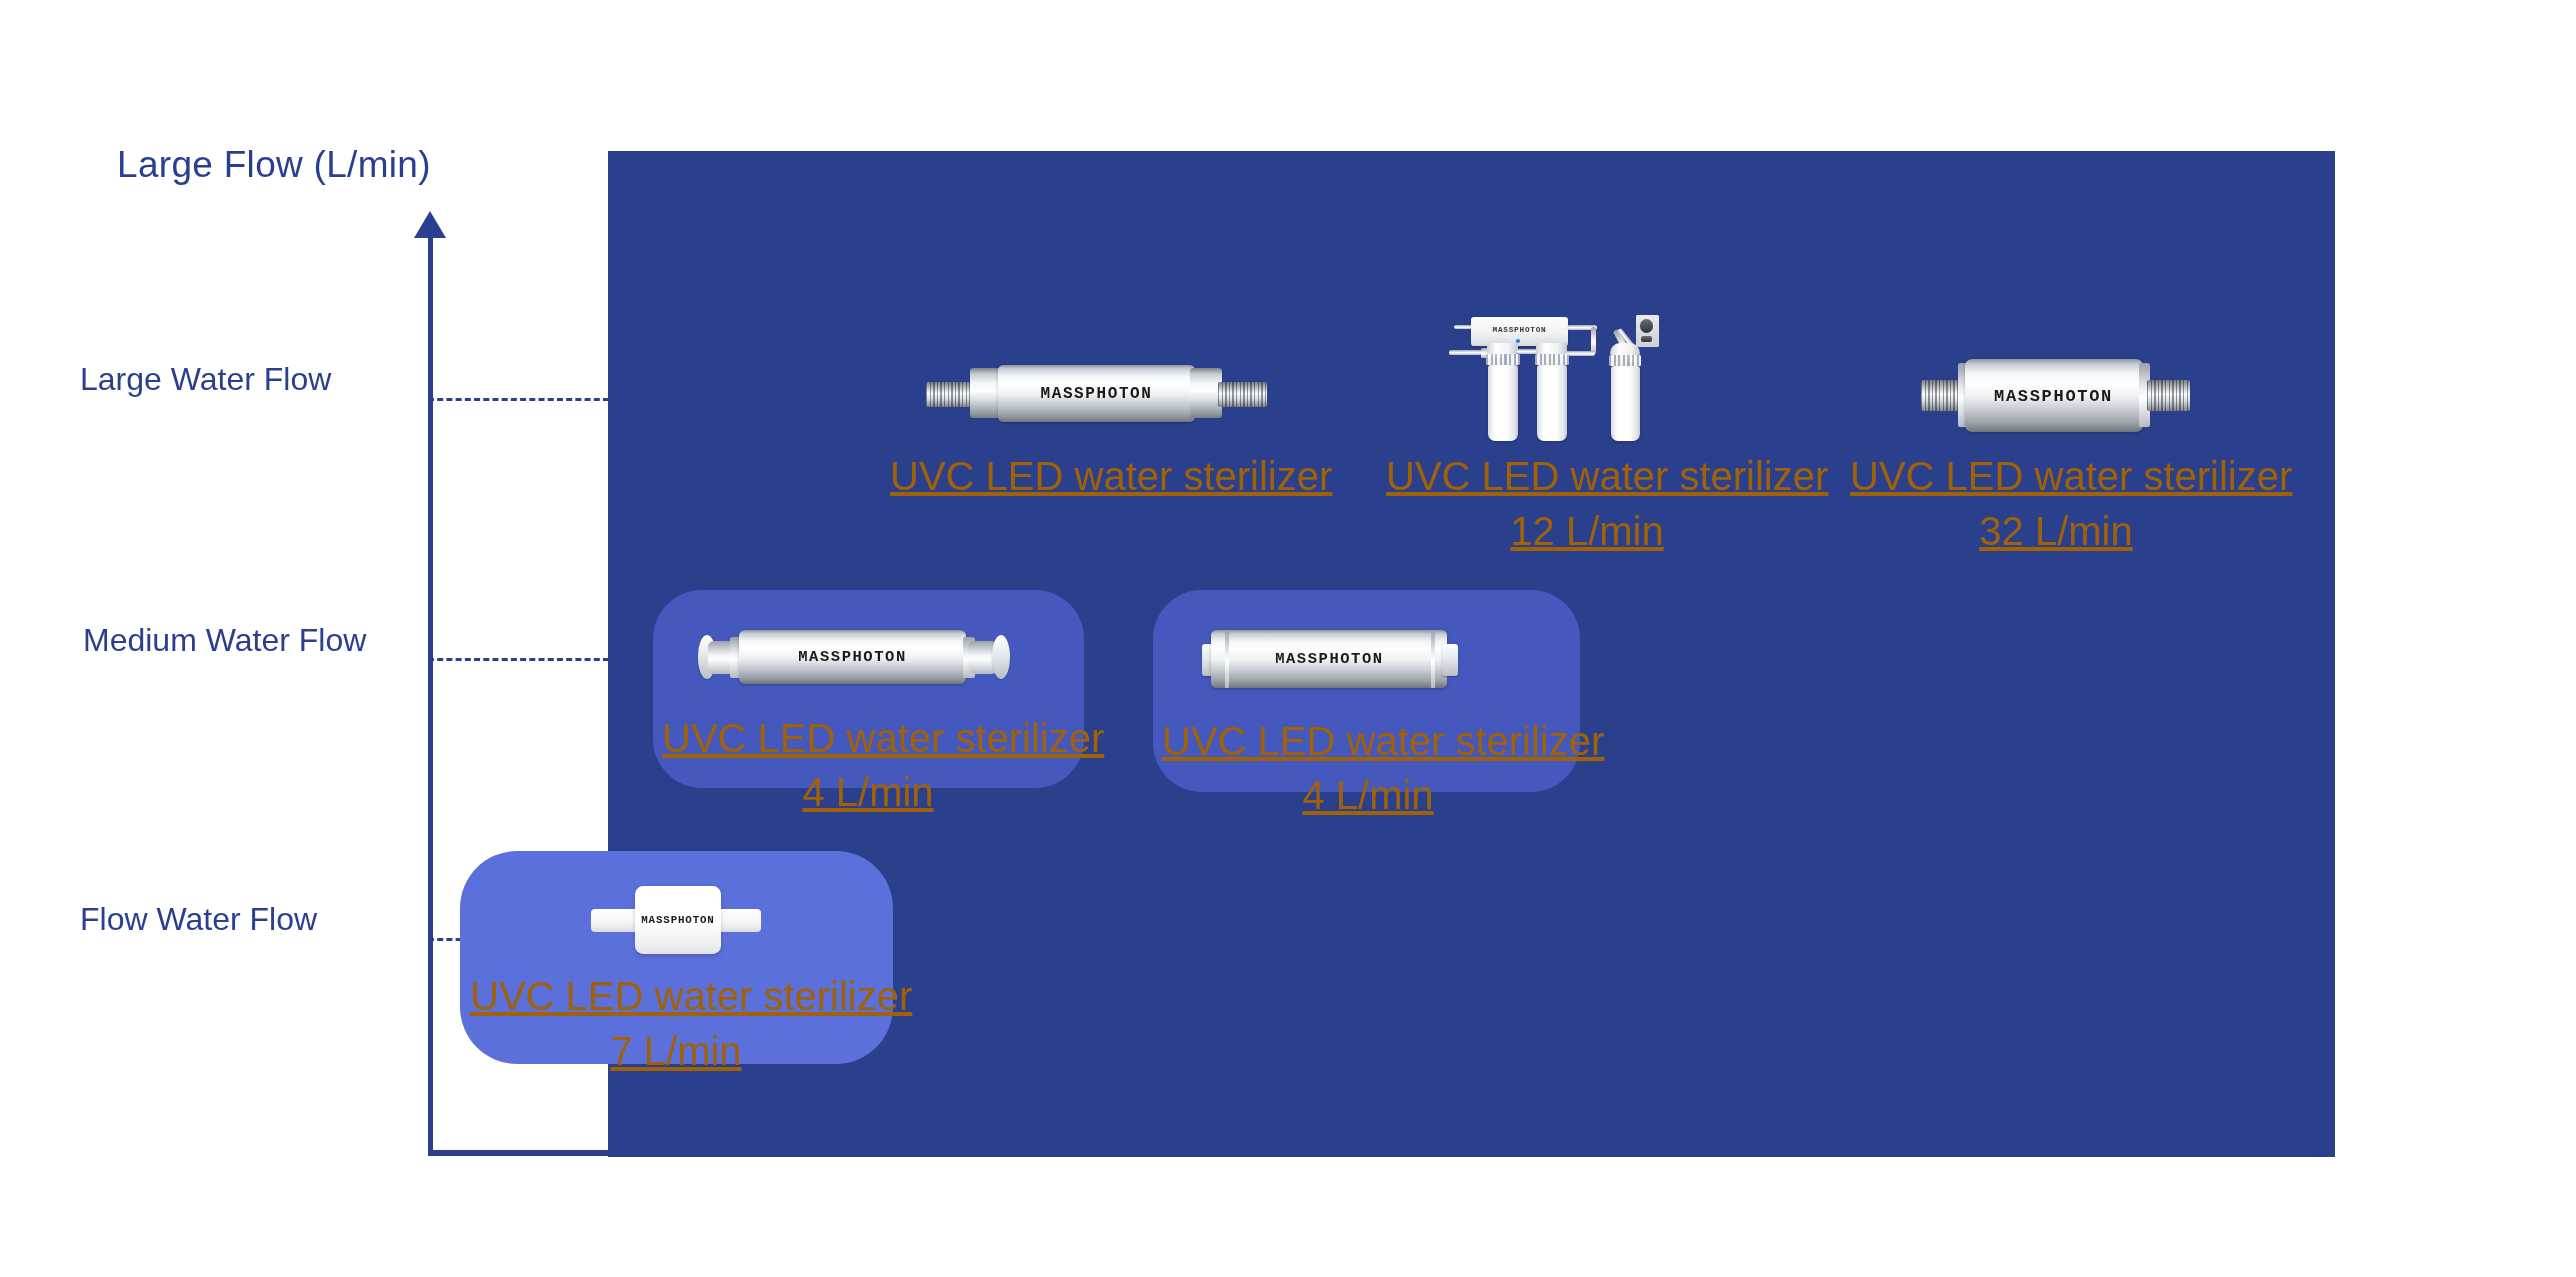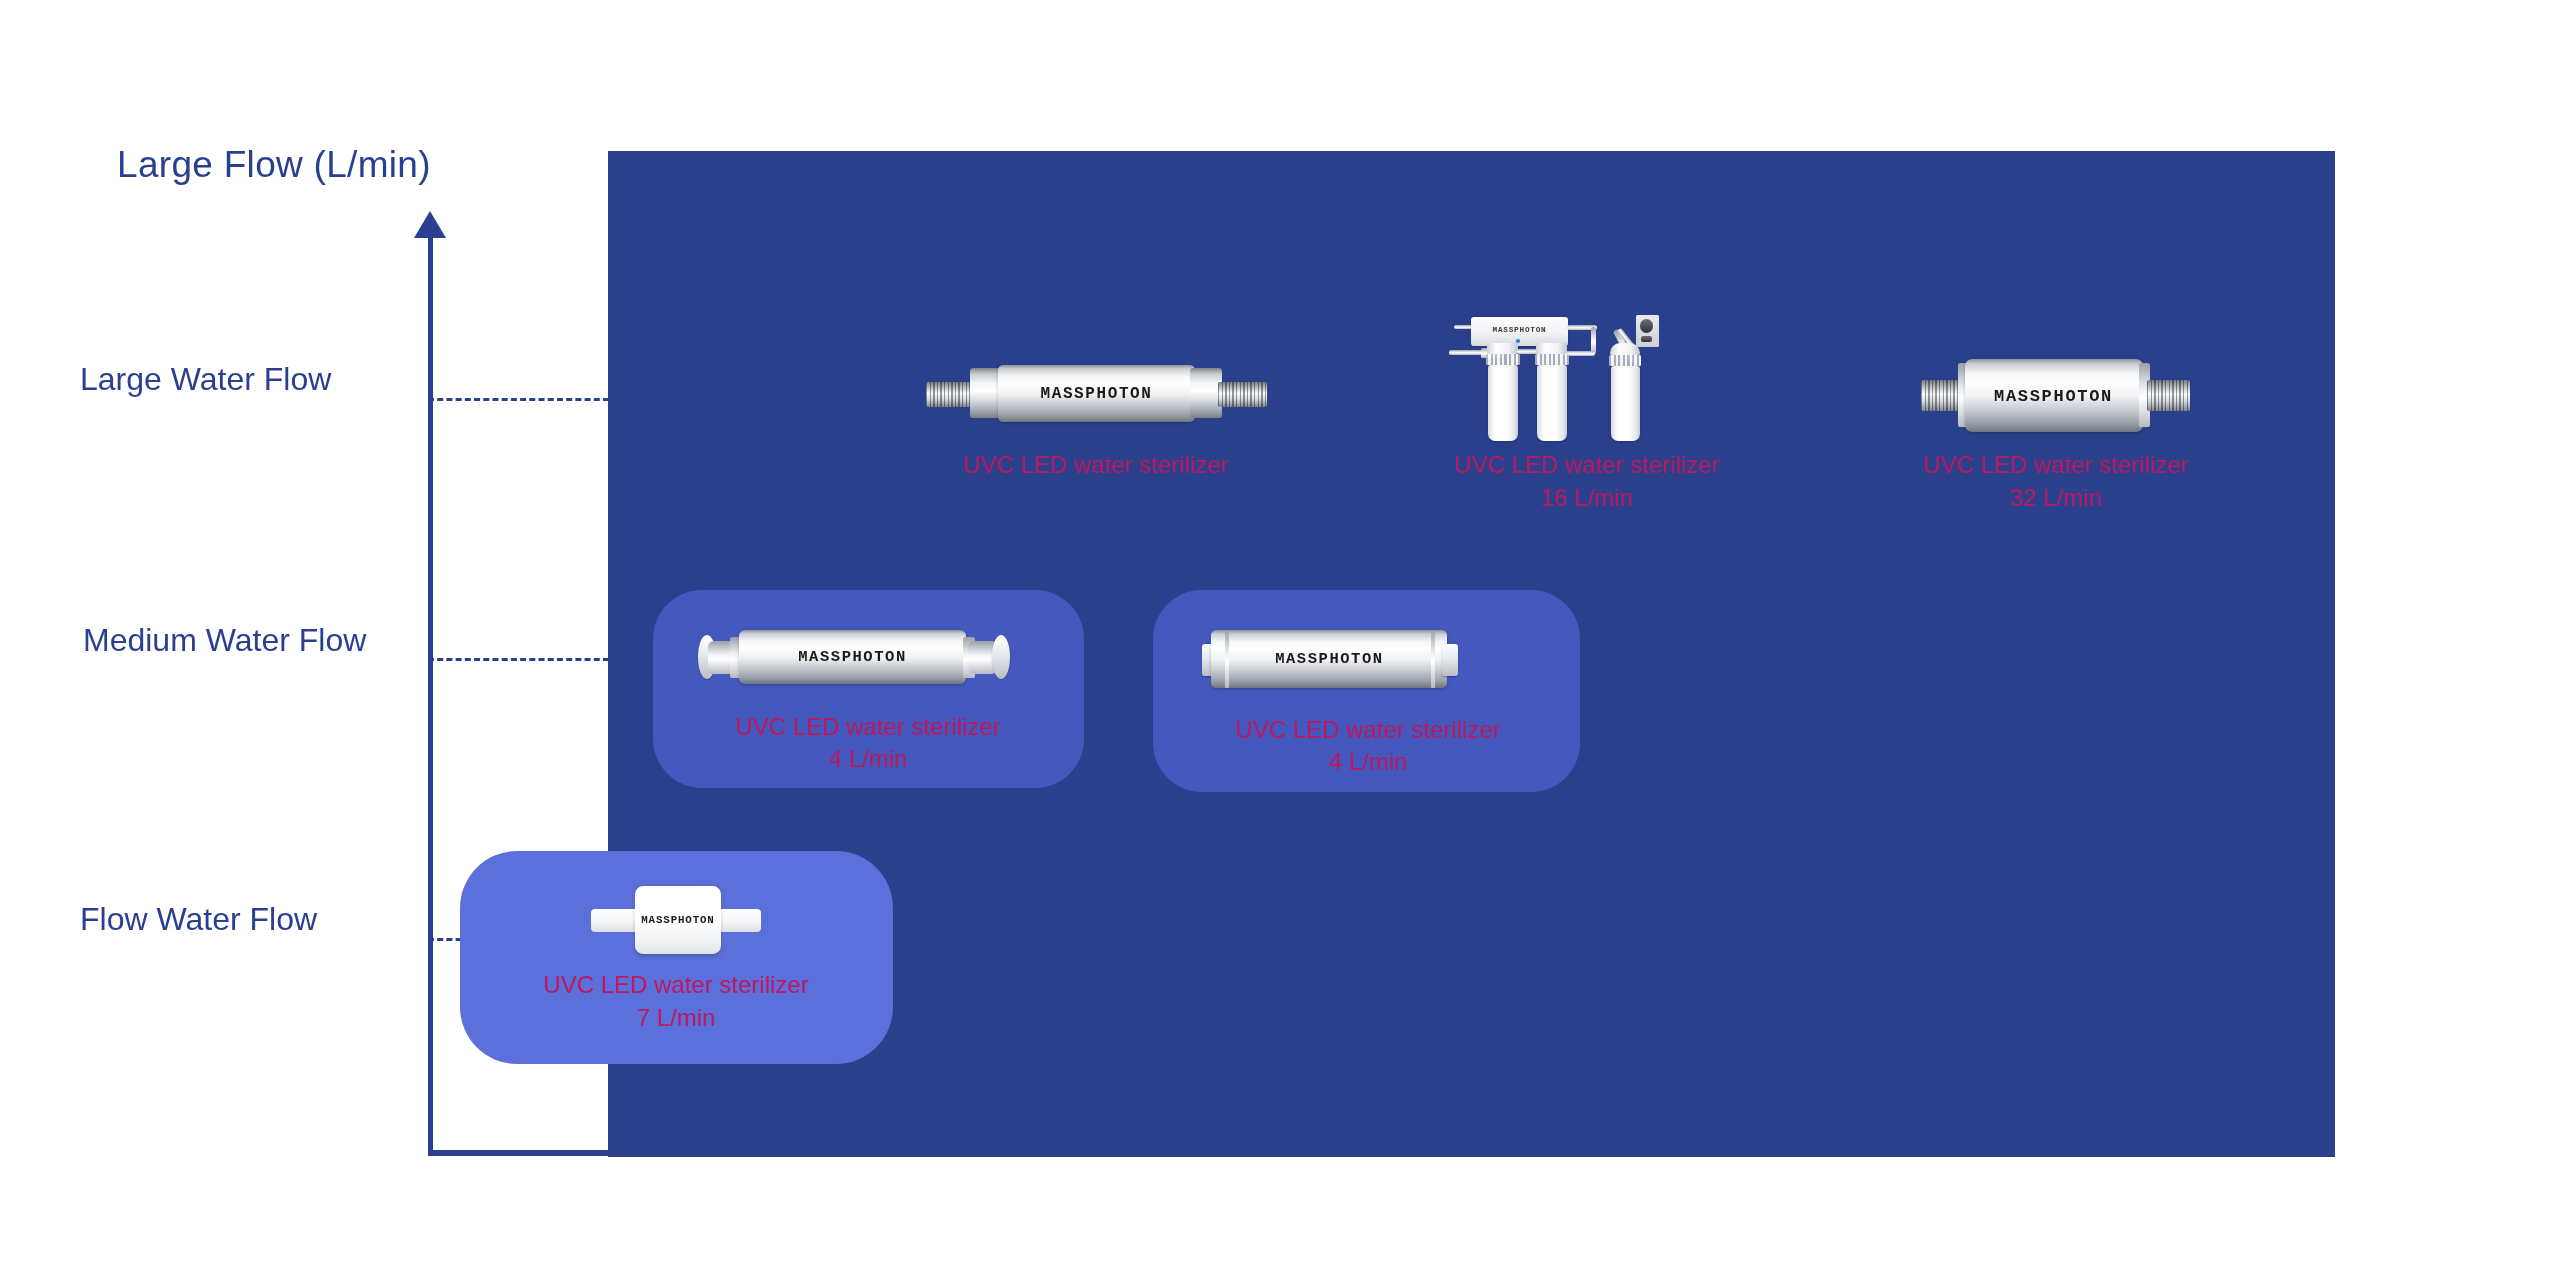--- a/index.html
+++ b/index.html
@@ -46,21 +46,21 @@
   .hl-card{
     position:absolute;border-radius:49px;
   }
   #card-medium-1{ left:653px; top:590px; width:431px;  height:198px; background:#4558bd; }
   #card-medium-2{ left:1153px; top:590px; width:427px;  height:202px; background:#4558bd; }
   #card-small-1 { left:460px;  top:851px; width:433px;  height:213px; background:#5b70da; border-radius:57px; }
 
   
   .product{ position:absolute; text-align:center; }
   .product .caption{
-    color:#be185d;font-size:24px;line-height:1.36;white-space:nowrap;
+    color:#a16207;font-size:40px;line-height:1.36;white-space:nowrap;text-decoration:underline;
   }
   .product .caption .rate{ display:block; }
   .art{ position:relative; margin:0 auto; }
 
   
   .tube-wrap{position:relative;}
   .tube-body{
     position:absolute;border-radius:5.2px;
     background:linear-gradient(to bottom,
       #8f949b 0%, #c9ced4 7%, #f4f6f8 20%, #ffffff 33%,
@@ -219,21 +219,21 @@
     <div class="fh-socket" style="left:182px;top:10.3px;width:13.4px;height:13.4px;border-radius:50%;"></div>
     <div class="fh-socket" style="left:183px;top:27px;width:11.3px;height:6.2px;"></div>
     <div class="fh-pipe" style="left:163px;top:18.5px;width:6.2px;height:36px;transform:rotate(-28deg);"></div>
     <div class="fh-pipe" style="left:155px;top:30px;width:31px;height:5.2px;transform:rotate(52deg);"></div>
     <div class="fh-cap" style="left:152px;top:34px;width:30px;height:12.4px;border-radius:12.4px 12.4px 2.1px 2.1px;"></div>
     <div class="fh-collar" style="left:151px;top:46px;width:32px;height:11.3px;"></div>
     <div class="fh-canister" style="left:153px;top:57px;width:29px;height:75px;"></div>
   </div>
   <div class="caption" style="margin-top:11.3px;">
     <span>UVC LED water sterilizer</span>
-    <span class="rate">16 L/min</span>
+    <span class="rate">12 L/min</span>
   </div>
 </div>
 
 <div class="product" style="left:1850px;top:350px;width:412px;">
   <div class="art tube-wrap" style="width:319px;height:88px;">
     <div class="thread" style="left:24px;top:30px;width:43px;height:31px;"></div>
     <div class="ring" style="left:61px;top:13.4px;width:11.3px;height:64px;"></div>
     <div class="tube-body" style="left:68px;top:9.3px;width:178px;height:73px;border-radius:7.2px;">
       <div class="brand" style="font-size:17px;">MASSPHOTON</div>
     </div>

